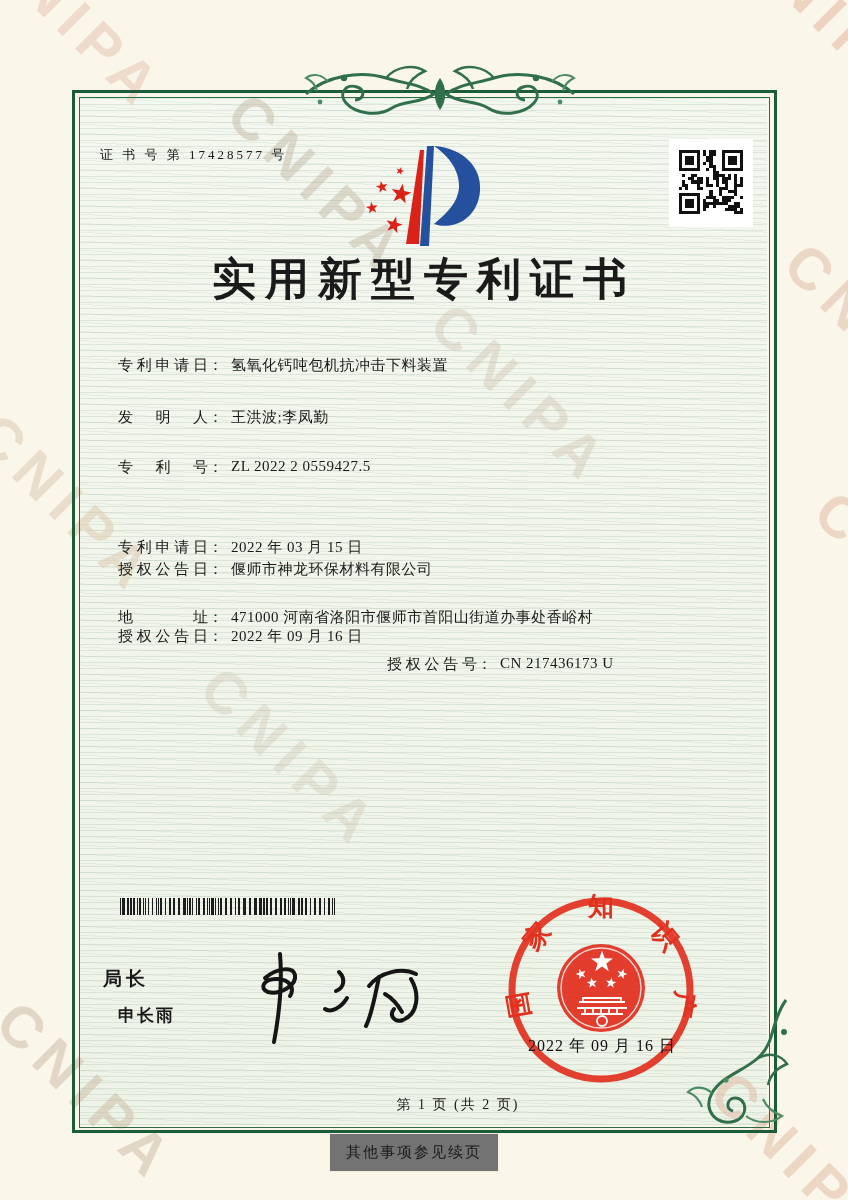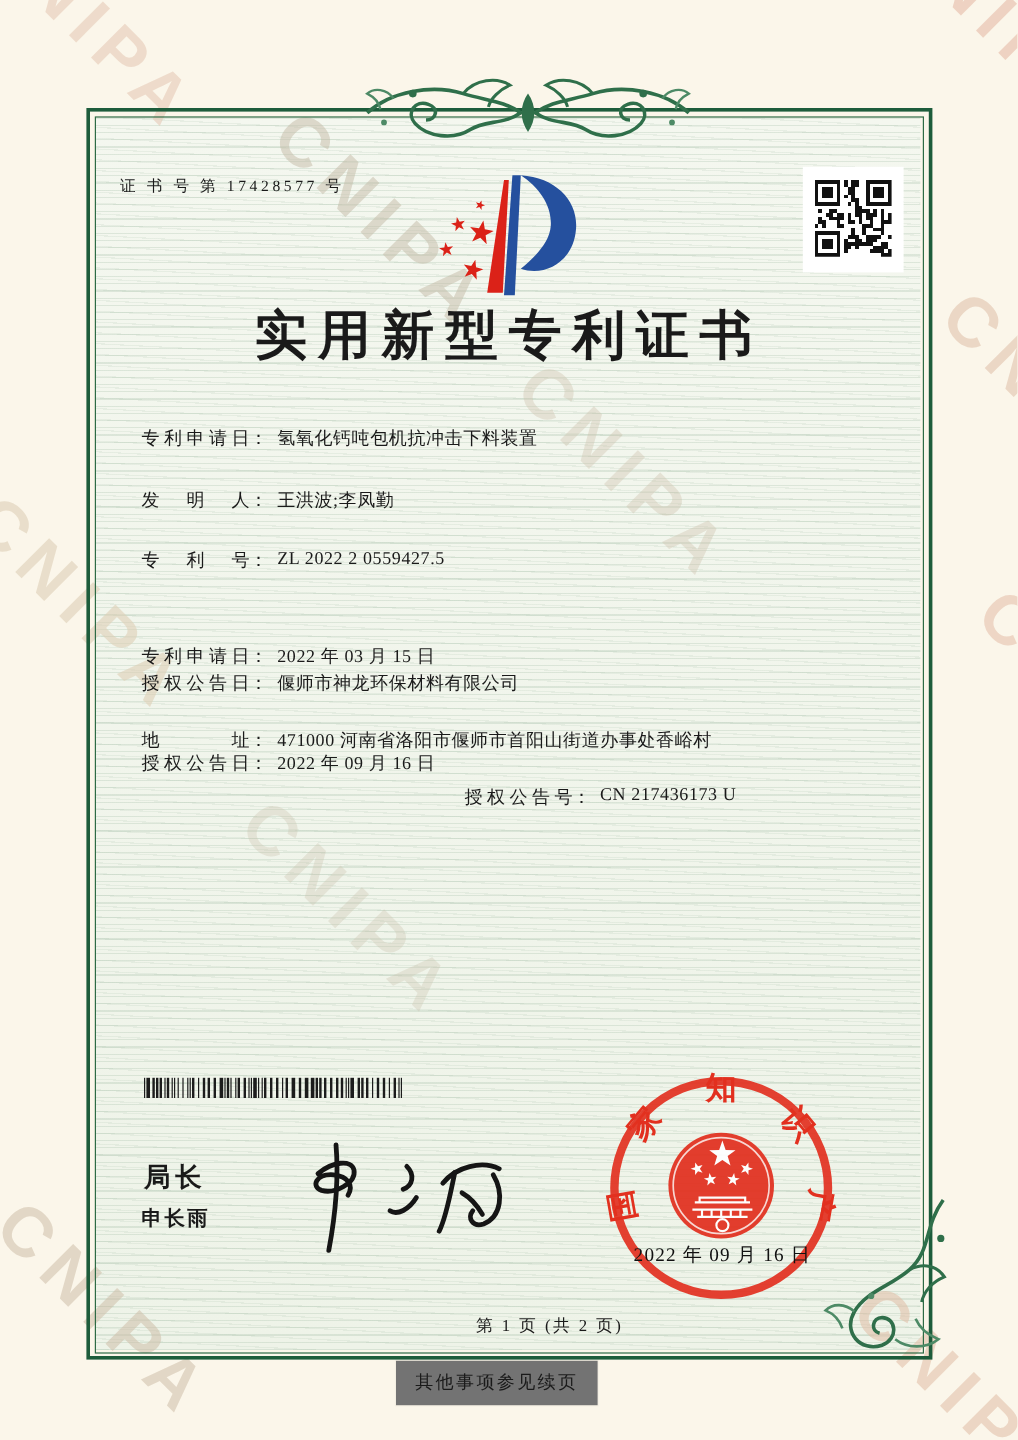--- a/index.html
+++ b/index.html
@@ -47,22 +47,22 @@
   .fcolon{display:inline-block;vertical-align:top;}
   .fvalue{display:inline-block;margin-left:8px;vertical-align:top;letter-spacing:.5px;text-align:center;}
   .pair2{position:absolute;left:269px;top:0;white-space:nowrap;margin-top:28px;}
 
   .body-text{position:absolute;left:98px;top:700px;width:652px;font-size:15.5px;
       line-height:1.78;letter-spacing:.4px;color:#222;}
   .body-text p{margin:0;text-indent:2em;}
 
   .barcode{position:absolute;left:120px;top:898px;}
 
-  .signer-title{position:absolute;left:120px;top:966px;font-family:"Liberation Sans","DejaVu Sans",sans-serif;
-      font-size:22px;font-weight:600;letter-spacing:4px;}
+  .signer-title{position:absolute;left:103px;top:966px;font-family:"Liberation Sans","DejaVu Sans",sans-serif;
+      font-size:19px;font-weight:600;letter-spacing:4px;}
   .signer-name{position:absolute;left:118px;top:1004px;font-family:"Liberation Sans","DejaVu Sans",sans-serif;
       font-size:17px;font-weight:600;letter-spacing:2px;}
   .signature{position:absolute;left:235px;top:946px;}
 
   .seal{position:absolute;left:501px;top:890px;z-index:6;}
   .seal-date{position:absolute;left:528px;top:1036px;z-index:7;font-size:16px;letter-spacing:1px;color:#111;}
 
   .footer-page{position:absolute;left:72px;top:1096px;width:772px;text-align:center;
       font-size:14px;letter-spacing:2px;}
   .note-box{position:absolute;left:330px;top:1134px;background:#737373;padding:9px 16px;

